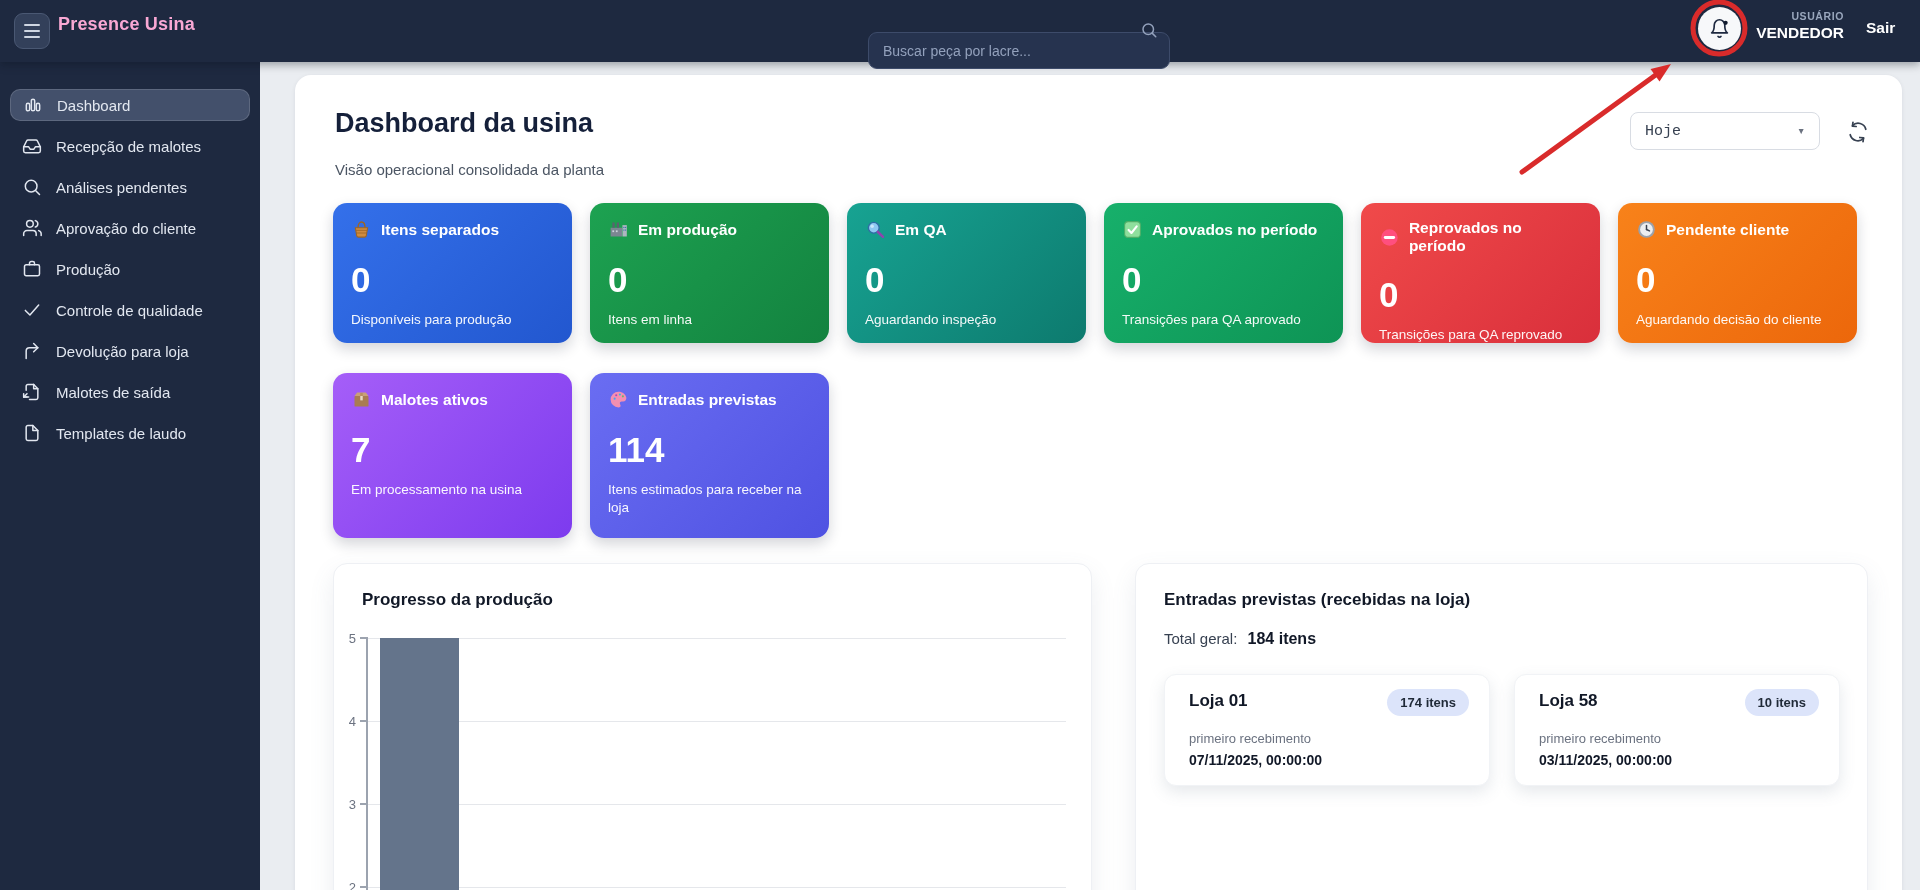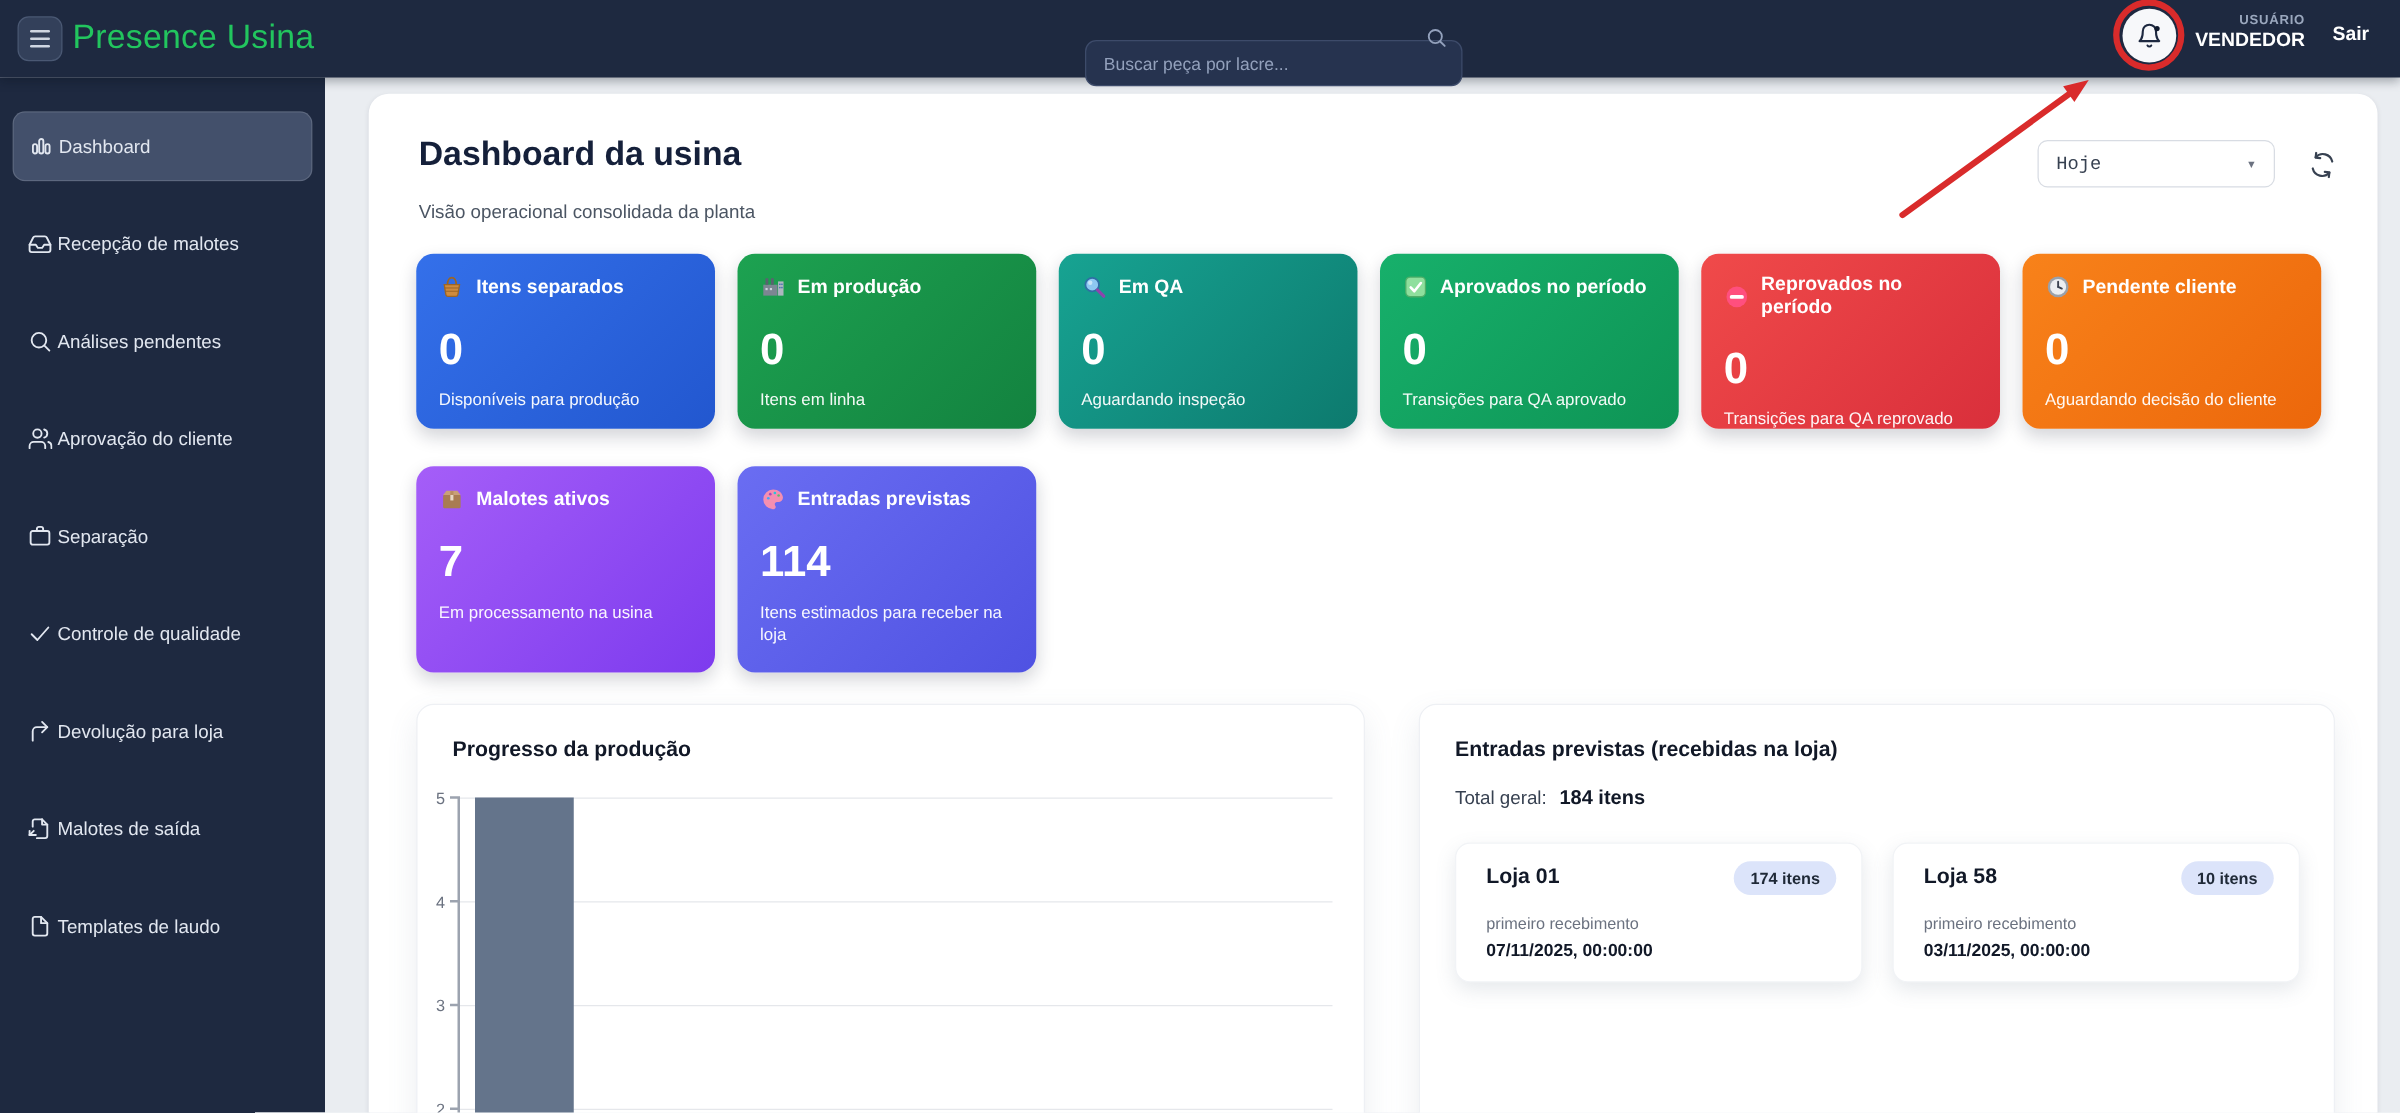--- a/index.html
+++ b/index.html
@@ -6,37 +6,37 @@
   html,body { width:1920px; height:890px; overflow:hidden; font-family:"Liberation Sans", sans-serif; background:#eaedf1; }
   body { position:relative; }
 
   
   .navbar { position:absolute; top:0; left:0; width:1920px; height:62px; background:#1e2940; z-index:20;
             box-shadow:0 3px 8px rgba(10,16,30,.35); display:flex; align-items:center; }
   .menu-btn { position:absolute; left:14px; top:13px; width:36px; height:36px; border-radius:9px;
               background:#33405a; border:1px solid #4a5873; display:flex; flex-direction:column; gap:4px;
               align-items:center; justify-content:center; cursor:pointer; }
   .menu-btn span { display:block; width:16px; height:2px; background:#cfd6e2; border-radius:2px; }
-  .brand { position:absolute; left:58px; top:14px; font-size:27px; font-weight:400; color:#22c55e; letter-spacing:.2px; }
+  .brand { position:absolute; left:58px; top:14px; font-size:18px; font-weight:700; color:#f9a8d4; letter-spacing:.2px; }
   .search-wrap { position:absolute; left:868px; top:12px; width:302px; height:37px; }
   .search-wrap input { width:100%; height:100%; background:#26334f; border:1px solid #3d4b6a; border-radius:9px;
               color:#dfe5ef; font-size:14px; padding:0 40px 0 14px; outline:none; font-family:inherit;margin-top:20px; }
   .search-wrap input::placeholder { color:#93a1bc; }
   .search-wrap .mag { position:absolute; right:12px; top:9px; width:18px; height:18px; }
   .bell-btn { position:absolute; left:1698px; top:7px; width:43px; height:43px; border-radius:50%; background:#f7f8fa;
               display:flex; align-items:center; justify-content:center; cursor:pointer; }
   .user-block { position:absolute; left:1752px; top:10px; width:92px; text-align:right; line-height:1.25; }
   .user-role { font-size:10.5px; letter-spacing:.6px; color:#9aa7bd; font-weight:600; }
   .user-name { font-size:15.5px; font-weight:700; color:#ffffff; }
   .logout { position:absolute; left:1866px; top:19px; font-size:15.5px; font-weight:700; color:#ffffff; cursor:pointer; }
 
   
   .sidebar { position:absolute; top:62px; left:0; width:260px; height:828px; background:#1e2940; z-index:10; padding-top:27px; }
-  .side-item { position:relative; margin:0 10px 22px 10px; height:56px; border-radius:10px; display:flex; align-items:center;
-               gap:4px; padding-left:12px; color:#e2e7f0; font-size:15px; cursor:pointer; }
+  .side-item { position:relative; margin:0 10px 9px 10px; height:32px; border-radius:10px; display:flex; align-items:center;
+               gap:14px; padding-left:12px; color:#e2e7f0; font-size:15px; cursor:pointer; }
   .side-item.active { background:#43506b; border:1px solid rgba(255,255,255,.14); }
   .side-item svg { width:20px; height:20px; flex:0 0 20px; stroke:#e2e7f0; fill:none; stroke-width:1.8; stroke-linecap:round; stroke-linejoin:round; }
 
   
   .main { position:absolute; left:260px; top:62px; width:1660px; height:828px; background:#eaedf1; }
   .wrapper { position:absolute; left:35px; top:13px; width:1607px; height:1200px; background:#ffffff;
              border-radius:16px; box-shadow:0 1px 4px rgba(20,30,50,.08); }
   .page-title { position:absolute; left:40px; top:33px; font-size:27px; font-weight:700; color:#15203a; }
   .page-subtitle { position:absolute; left:40px; top:86px; font-size:15px; color:#4b5563; }
   .period-select { position:absolute; left:1335px; top:37px; width:190px; height:38px; background:#fff;
@@ -158,21 +158,21 @@
         <path d="M23 21v-2a4 4 0 00-3-3.87"></path>
         <path d="M16 3.13a4 4 0 010 7.75"></path>
       </svg>
     <span>Aprovação do cliente</span>
   </div>
   <div class="side-item">
     <svg viewBox="0 0 24 24">
         <rect x="3" y="7" width="18" height="13" rx="2"></rect>
         <path d="M9 7V5a2 2 0 012-2h2a2 2 0 012 2v2"></path>
       </svg>
-    <span>Separação</span>
+    <span>Produção</span>
   </div>
   <div class="side-item">
     <svg viewBox="0 0 24 24">
         <polyline points="4 12.5 9.5 18 20 6"></polyline>
       </svg>
     <span>Controle de qualidade</span>
   </div>
   <div class="side-item">
     <svg viewBox="0 0 24 24">
         <polyline points="14 13 19 8 14 3"></polyline>

